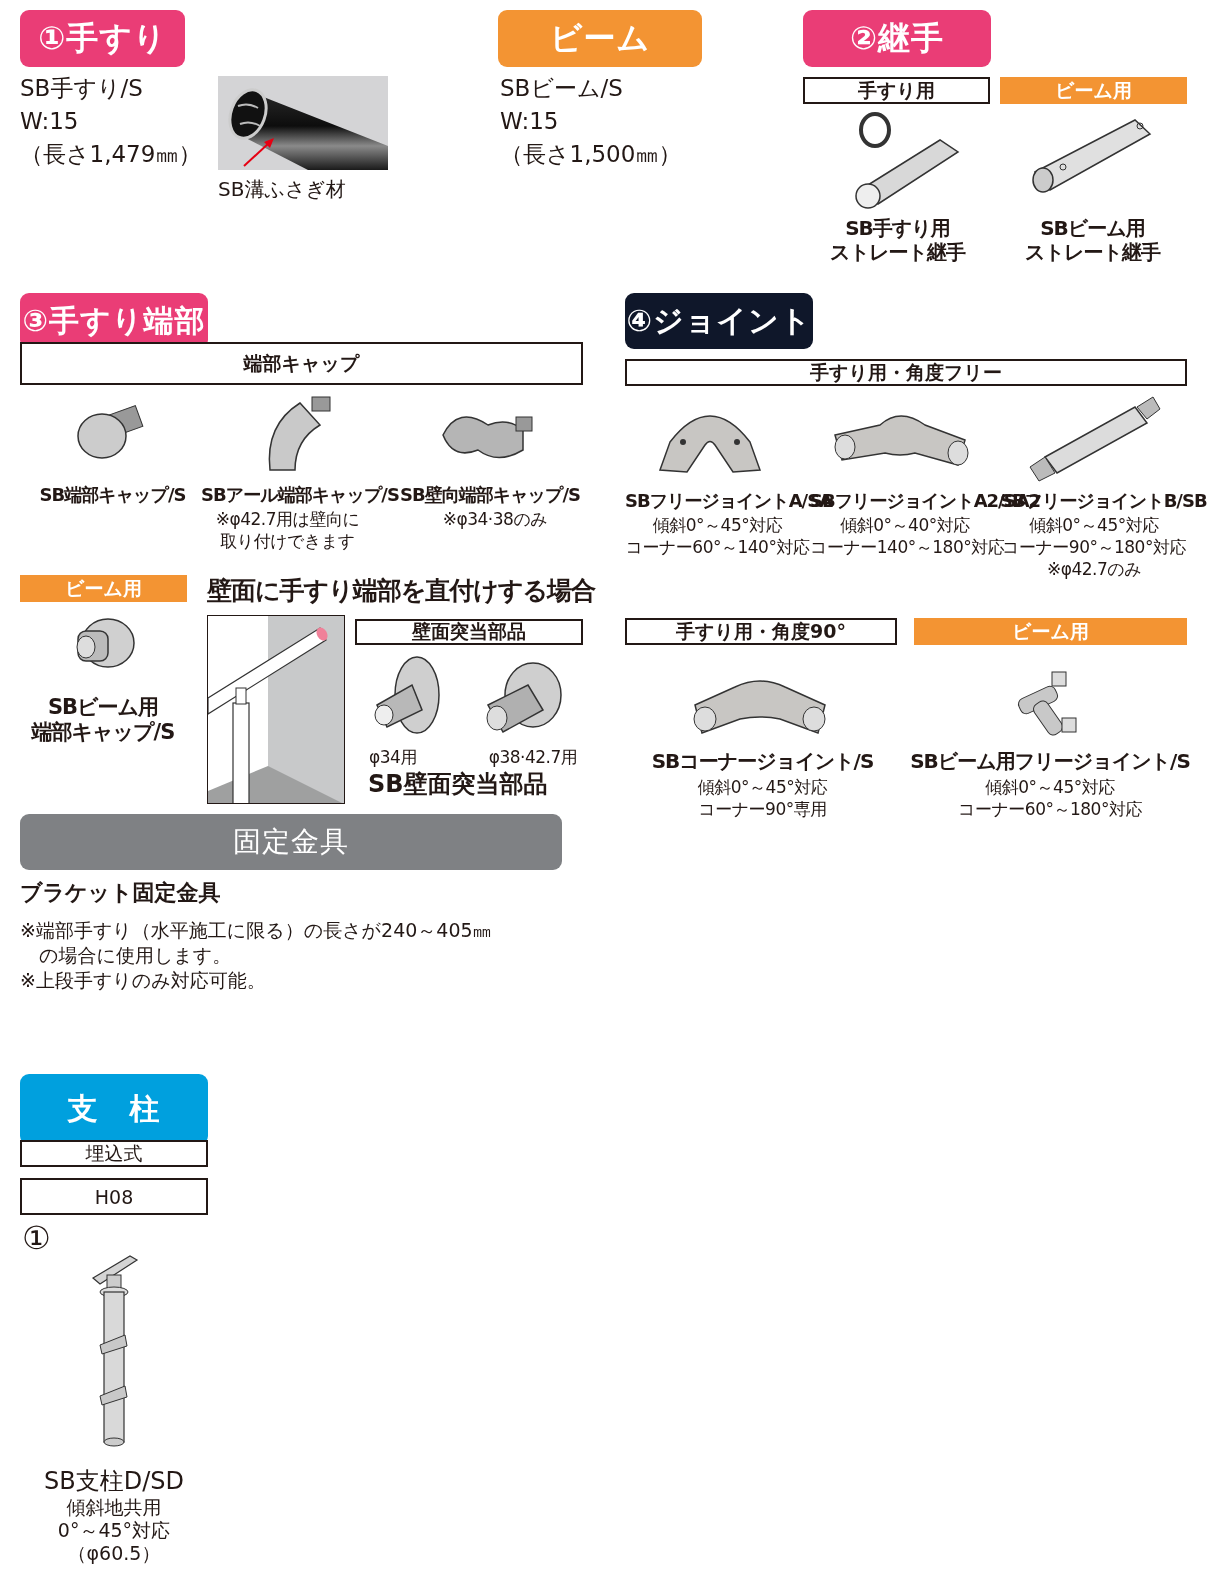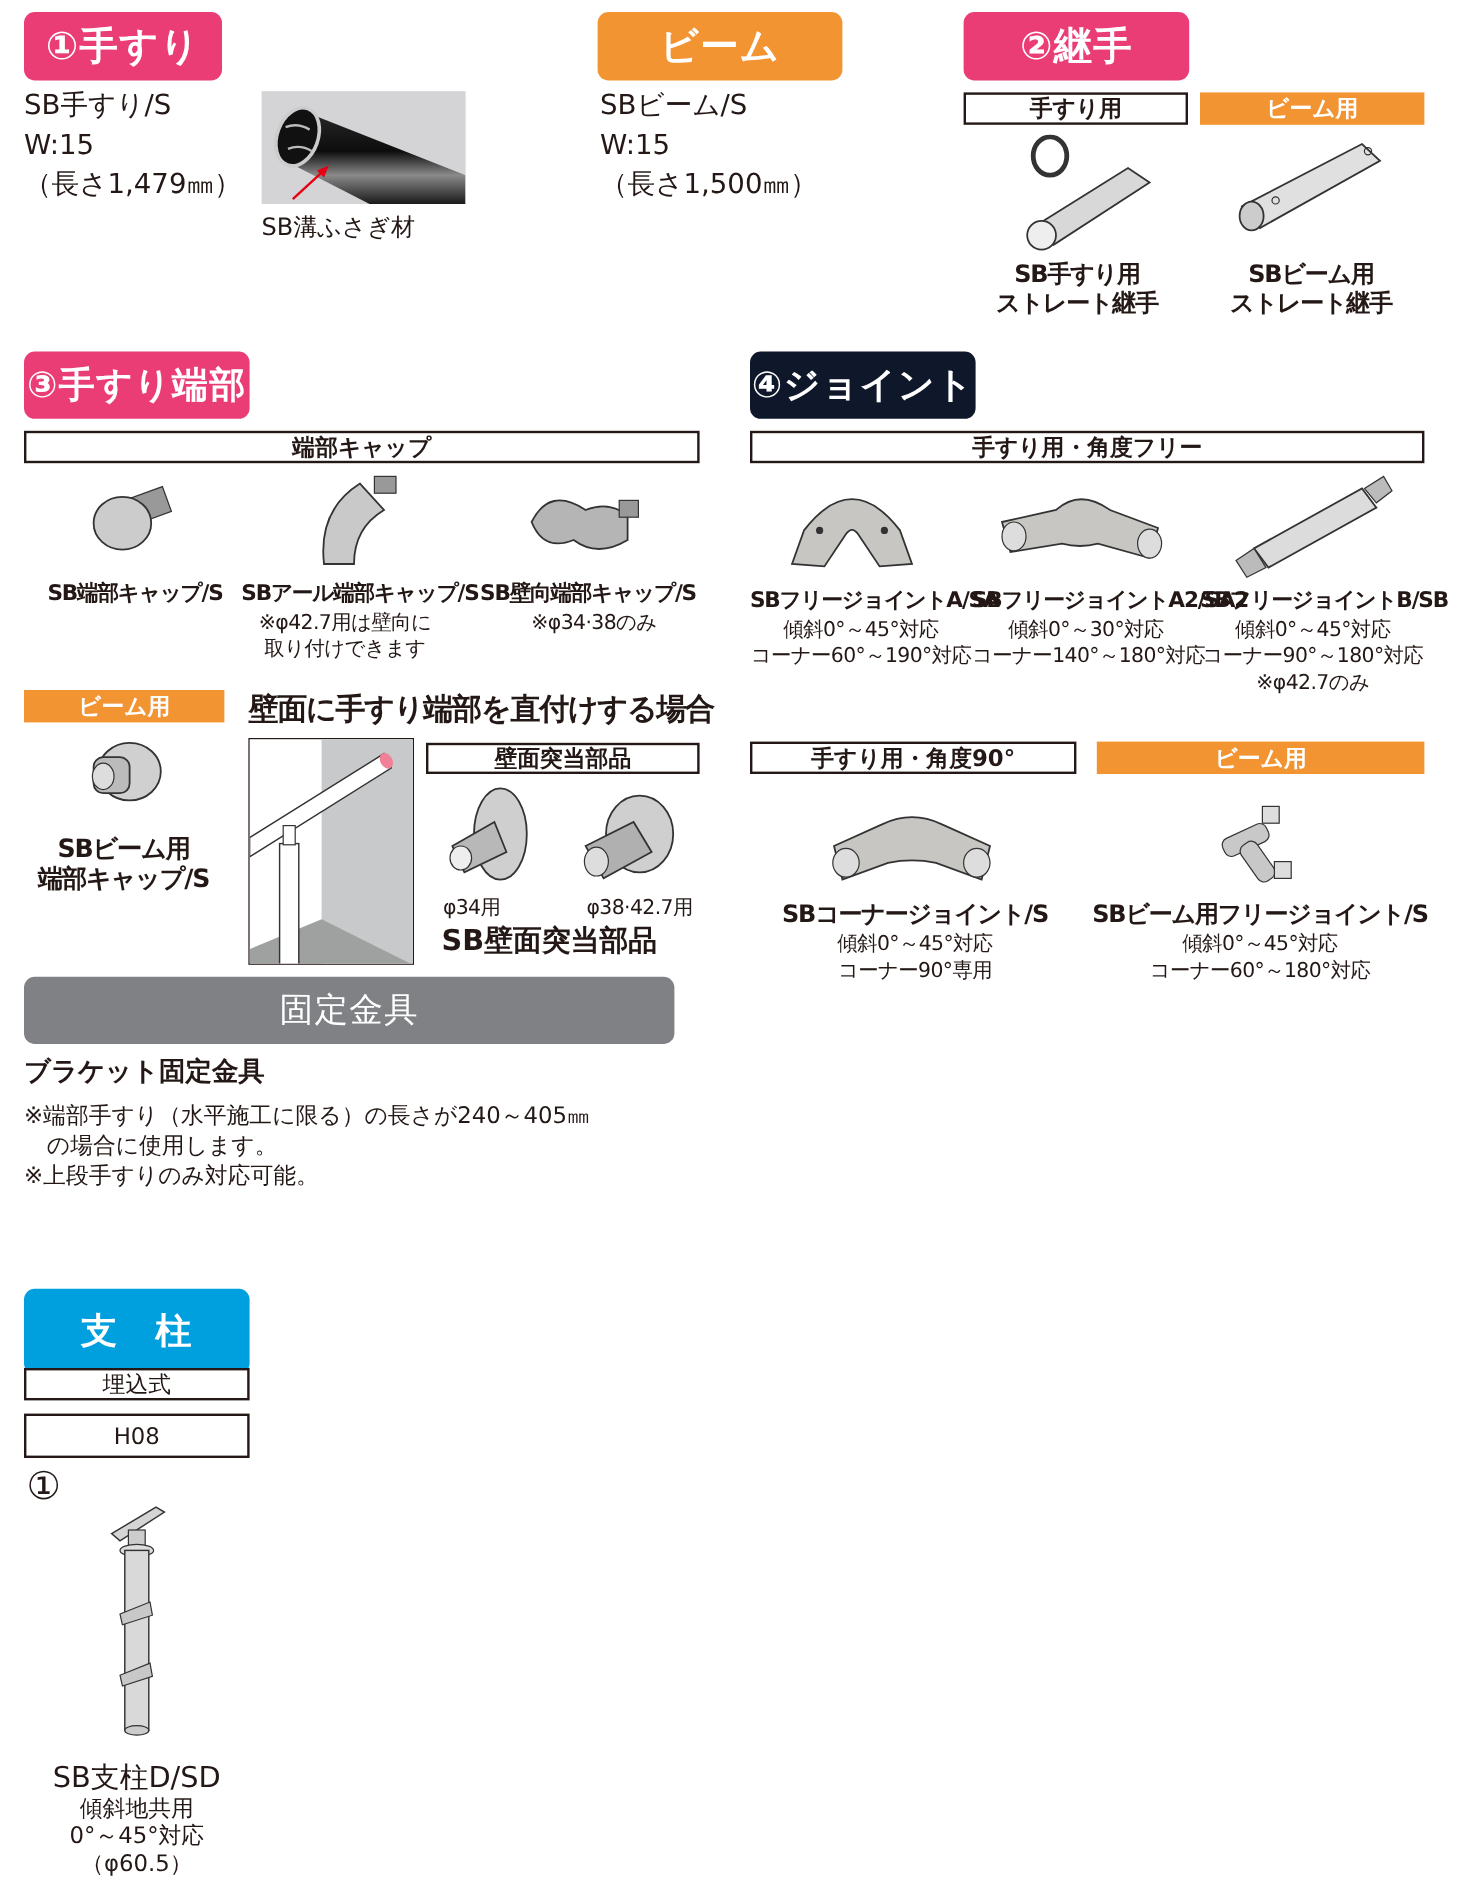--- a/index.html
+++ b/index.html
@@ -79,21 +79,21 @@
   <ellipse cx="18" cy="68" rx="10" ry="12" fill="#ccc" stroke="#333" stroke-width="1.5"></ellipse>
   <circle cx="115" cy="14" r="3" fill="none" stroke="#333"></circle>
     <circle cx="38" cy="55" r="3" fill="none" stroke="#333"></circle>
 </svg>
 <div class="caption" style="left:1015px;top:216px;width:155px;font-size:20px;line-height:24px;">
   <span class="line">SBビーム用</span>
   <span class="line">ストレート継手</span>
 </div>
 
 <div class="badge badge-pink" style="left:20px;top:293px;width:188px;height:56px;font-size:30px;">③手すり端部</div>
-<div class="subbox" style="left:20px;top:359px;width:563px;height:27px;">端部キャップ</div>
+<div class="subbox" style="left:20px;top:342px;width:563px;height:43px;">端部キャップ</div>
 
 <svg class="abs" style="left:70px;top:400px" width="90" height="70">
   <rect x="40" y="10" width="30" height="22" fill="#999" stroke="#333" transform="rotate(-20 55 21)"></rect>
   <ellipse cx="32" cy="36" rx="24" ry="22" fill="#ccc" stroke="#333" stroke-width="1.5"></ellipse>
 </svg>
 <svg class="abs" style="left:260px;top:395px" width="80" height="80">
   <path d="M10,75 Q5,30 40,8 L60,30 Q35,45 35,75 Z" fill="#c9c9c9" stroke="#333" stroke-width="1.5"></path>
   <rect x="52" y="2" width="18" height="14" fill="#999" stroke="#333"></rect>
 </svg>
 <svg class="abs" style="left:438px;top:405px" width="100" height="60">
@@ -162,25 +162,25 @@
 </svg>
 <svg class="abs" style="left:1025px;top:395px" width="140" height="90">
   <polygon points="20,62 110,12 122,28 32,78" fill="#dcdcdc" stroke="#333" stroke-width="1.5"></polygon>
   <polygon points="5,72 20,62 30,78 14,86" fill="#bbb" stroke="#333"></polygon>
   <polygon points="112,12 128,2 135,14 122,24" fill="#bbb" stroke="#333"></polygon>
 </svg>
 
 <div class="caption" style="left:625px;top:490px;width:185px;">SBフリージョイントA/SA</div>
 <div class="note" style="left:625px;top:514px;width:185px;">
   <span class="line">傾斜0°～45°対応</span>
-  <span class="line">コーナー60°～190°対応</span>
+  <span class="line">コーナー60°～140°対応</span>
 </div>
 <div class="caption" style="left:810px;top:490px;width:190px;">SBフリージョイントA2/SA2</div>
 <div class="note" style="left:810px;top:514px;width:190px;">
-  <span class="line">傾斜0°～30°対応</span>
+  <span class="line">傾斜0°～40°対応</span>
   <span class="line">コーナー140°～180°対応</span>
 </div>
 <div class="caption" style="left:1000px;top:490px;width:188px;">SBフリージョイントB/SB</div>
 <div class="note" style="left:1000px;top:514px;width:188px;">
   <span class="line">傾斜0°～45°対応</span>
   <span class="line">コーナー90°～180°対応</span>
   <span class="line">※φ42.7のみ</span>
 </div>
 
 <div class="subbox" style="left:625px;top:618px;width:272px;height:27px;">手すり用・角度90°</div>

